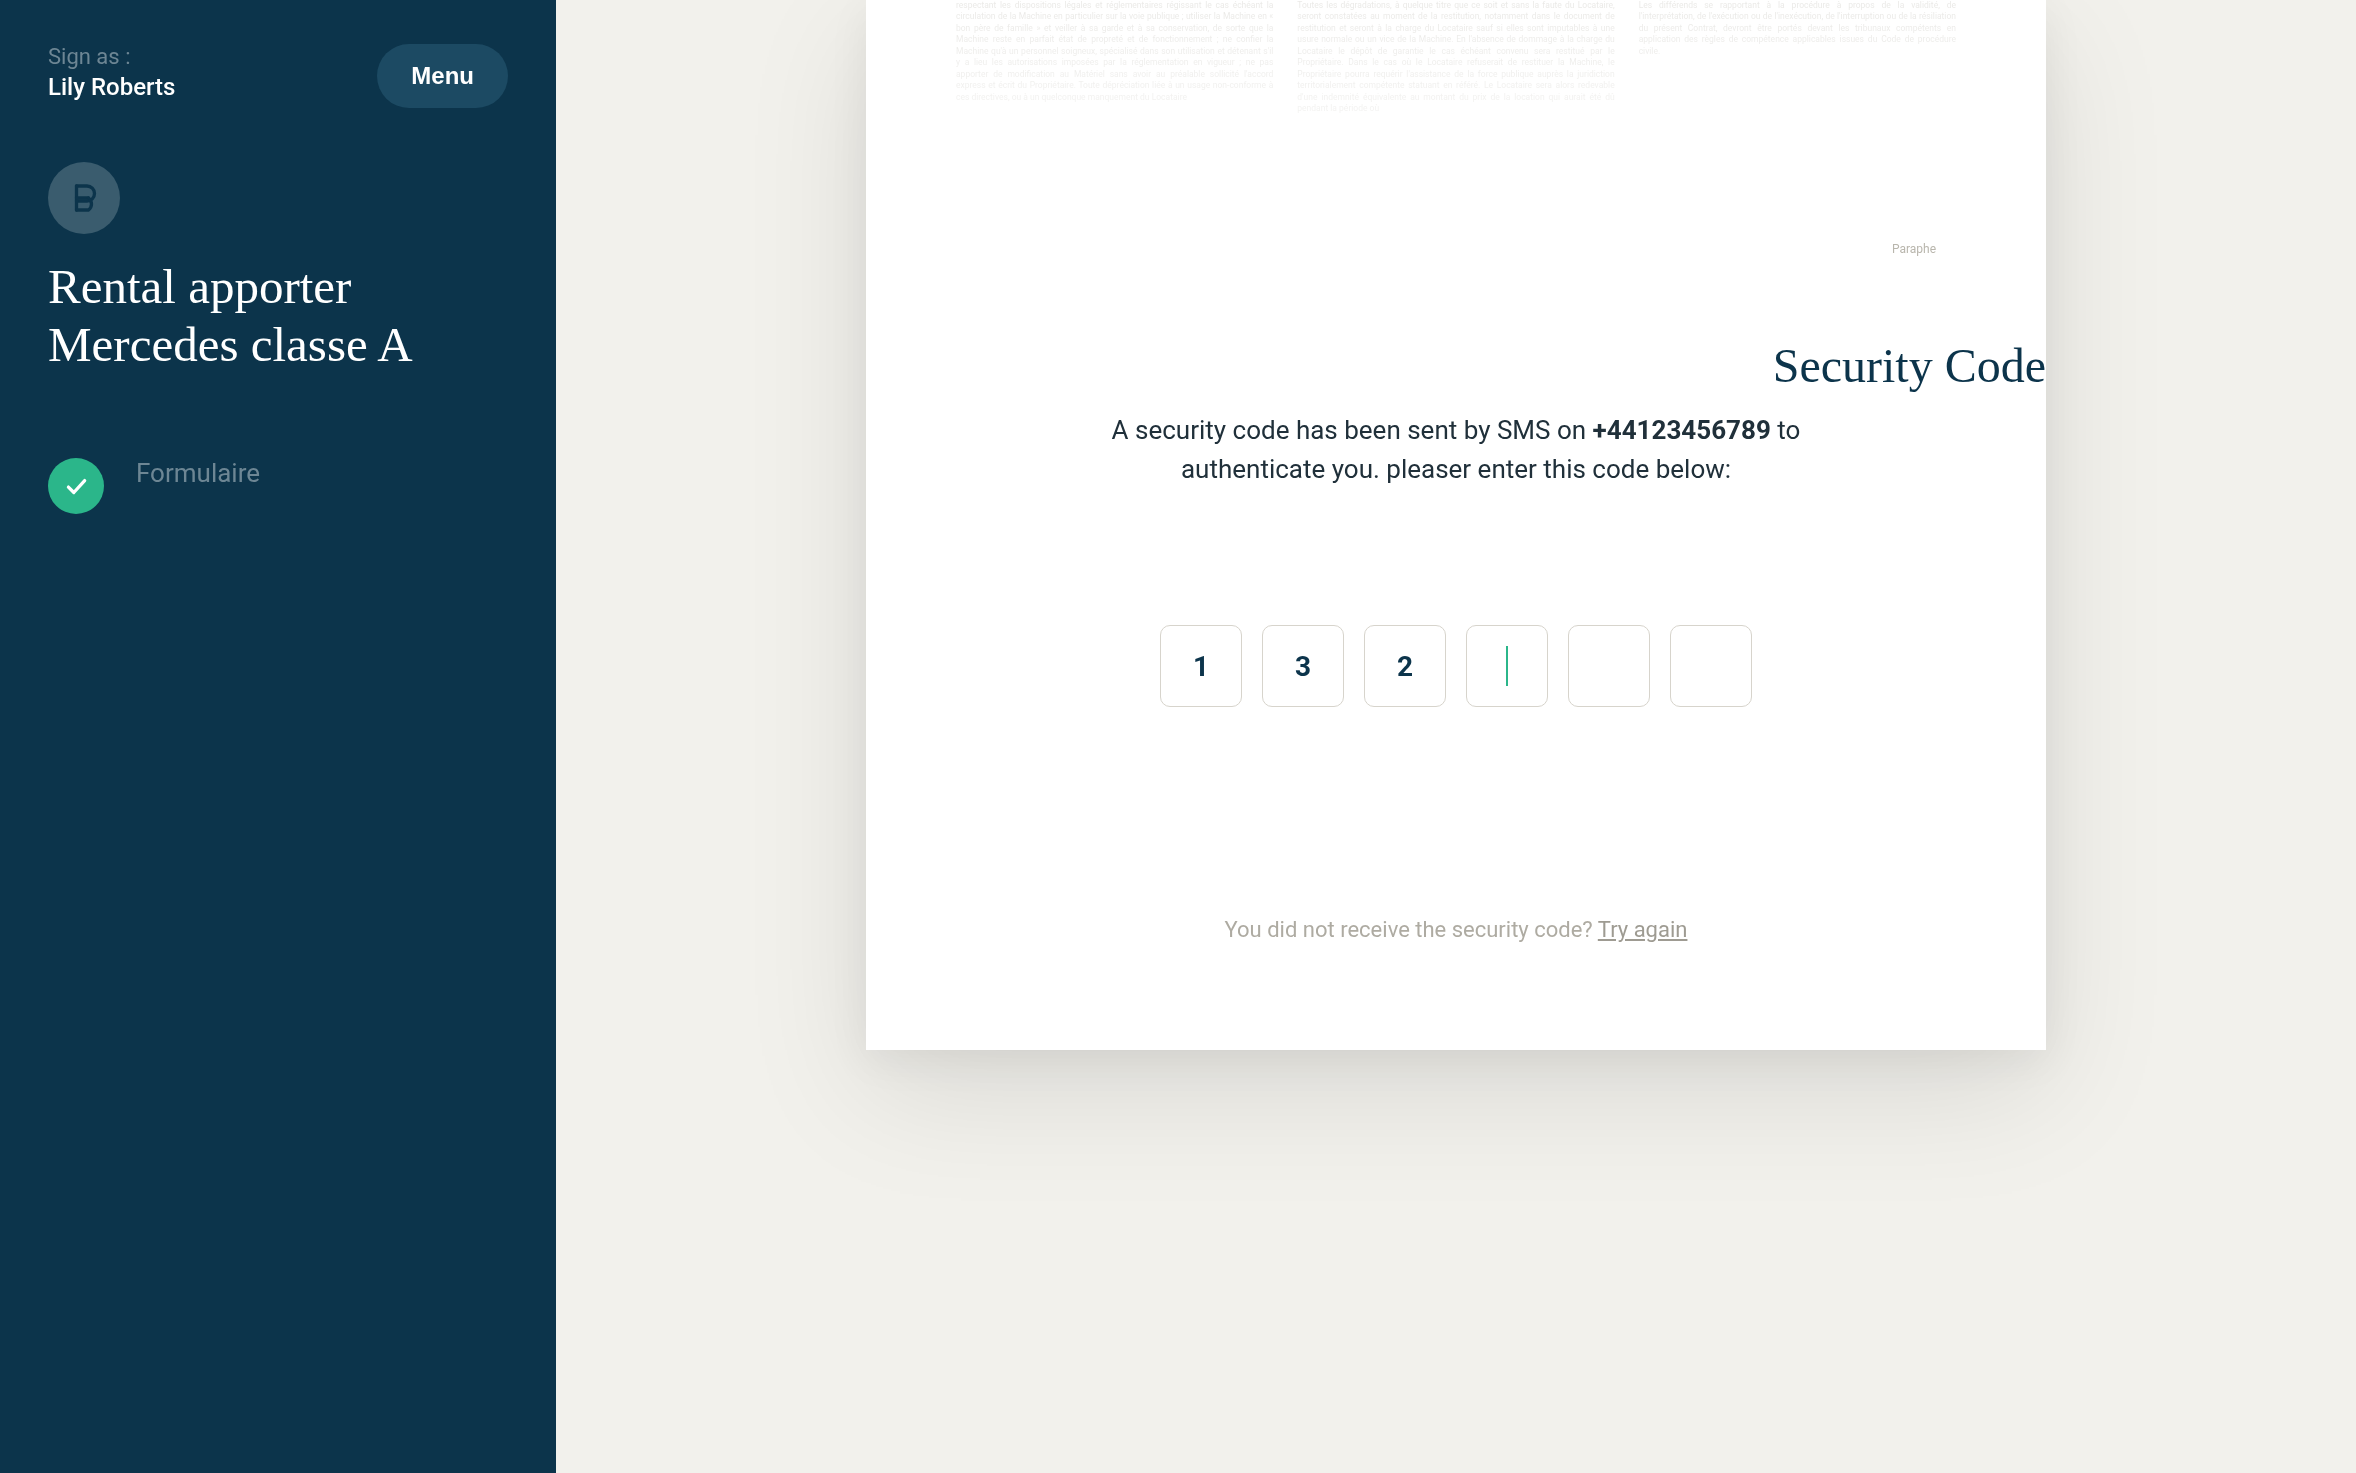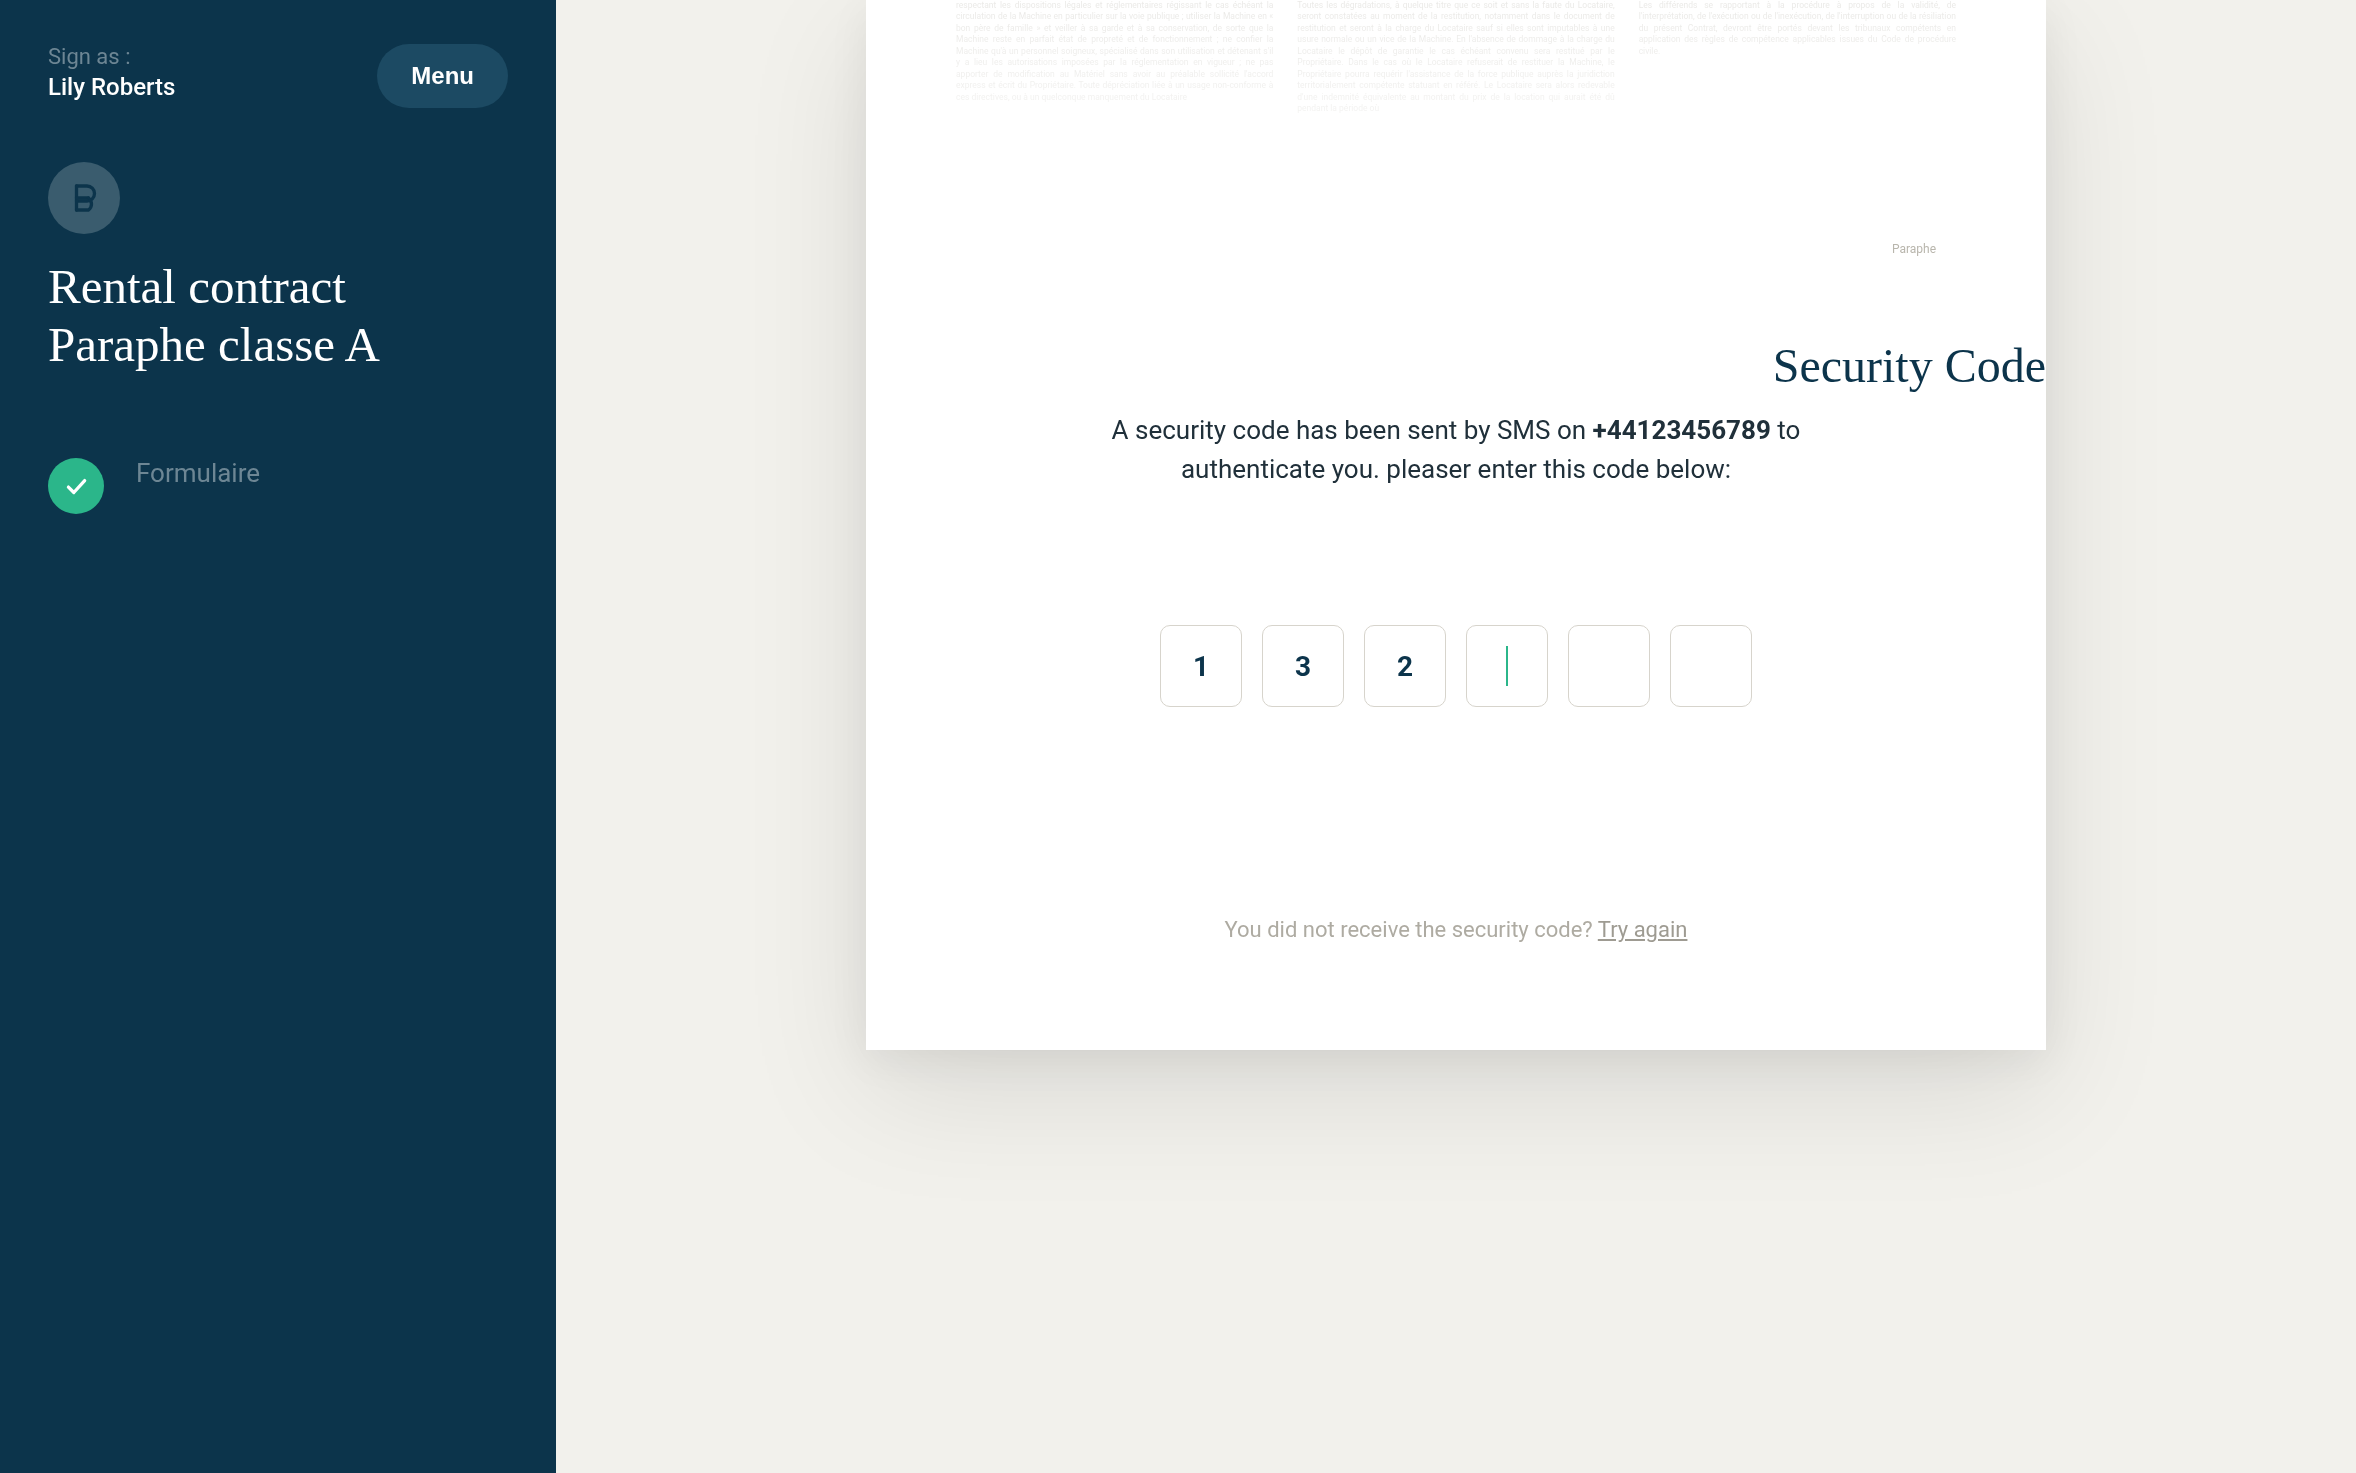--- a/index.html
+++ b/index.html
@@ -237,22 +237,22 @@
       <svg viewBox="0 0 24 24" fill="none" stroke="#0c344b" stroke-width="2.2" stroke-linecap="round">
         <path d="M7 4h7a5 5 0 0 1 0 10H7"></path>
         <path d="M7 14h8a5 5 0 0 1 0 10" stroke-opacity="0"></path>
         <path d="M7 4v16"></path>
         <path d="M7 12h8"></path>
         <path d="M15 12a5 5 0 0 1 0 8H7"></path>
       </svg>
     </div>
 
     <h1 class="title">
-      <span>Rental contract</span><br>
-      <span>Paraphe classe A</span>
+      <span>Rental apporter</span><br>
+      <span>Mercedes classe A</span>
     </h1>
 
     <nav class="steps">
       <div class="step">
         <div class="step-bullet done">
           <svg viewBox="0 0 24 24" fill="none" stroke="#ffffff" stroke-width="3" stroke-linecap="round" stroke-linejoin="round">
               <polyline points="5 13 10 18 20 7"></polyline>
             </svg>
         </div>
         <div class="step-label">Formulaire</div>

